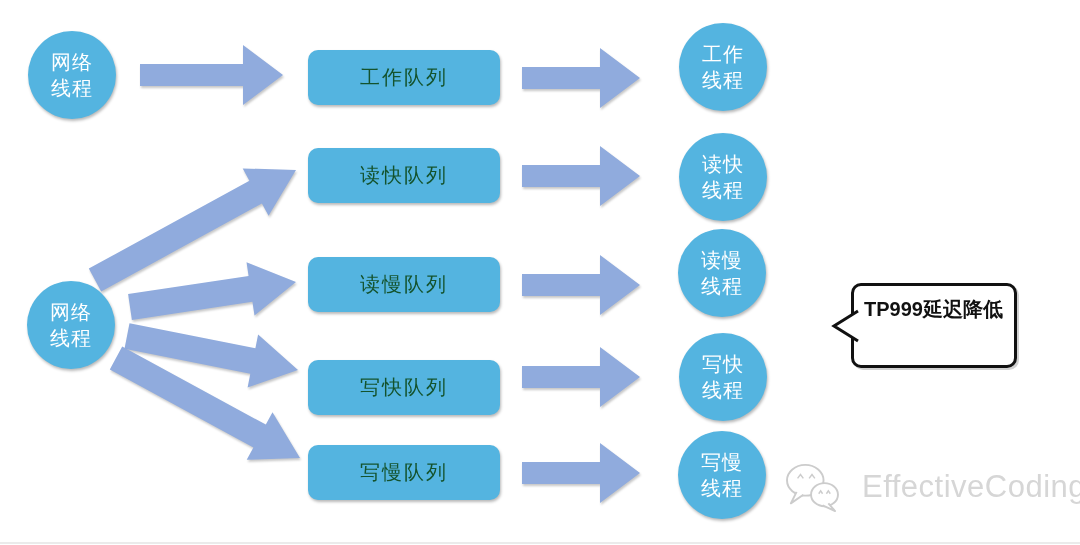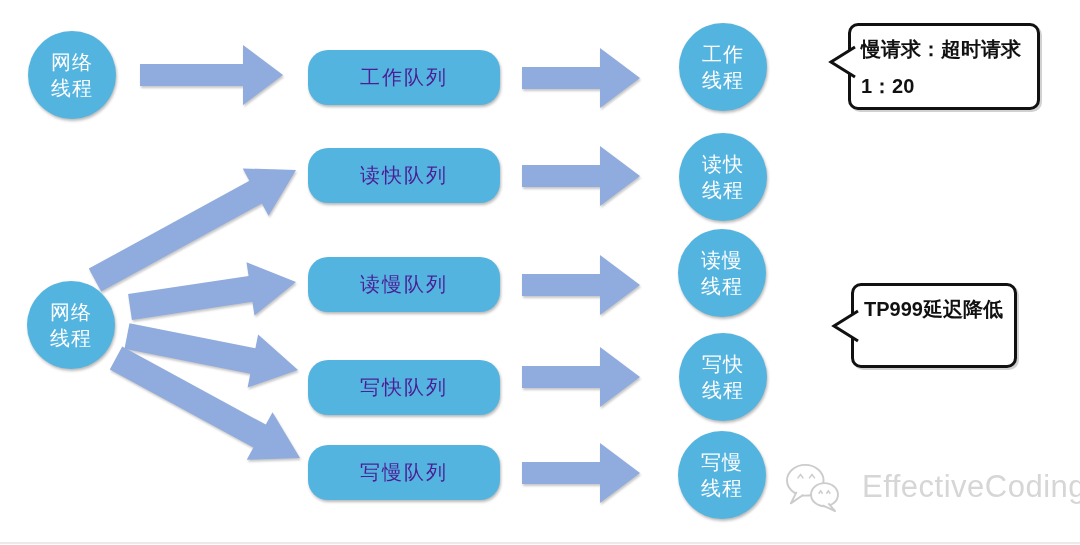--- a/index.html
+++ b/index.html
@@ -9,22 +9,22 @@
   }
   #arrow-layer{position:absolute;left:0;top:0;width:1080px;height:545px;}
   .arrow{filter:drop-shadow(1px 2px 1px rgba(0,0,0,.22));}
   .circle{
     position:absolute;width:88px;height:88px;border-radius:50%;
     color:#fff;display:flex;align-items:center;justify-content:center;
     text-align:center;font-size:20px;line-height:1.3;letter-spacing:1px;
     white-space:pre-line;box-shadow:1px 2px 3px rgba(0,0,0,.28);
   }
   .queue{
-    position:absolute;left:308px;width:192px;height:55px;border-radius:20px;
-    color:#4c1d95;display:flex;align-items:center;justify-content:center;
+    position:absolute;left:308px;width:192px;height:55px;border-radius:10px;
+    color:#14532d;display:flex;align-items:center;justify-content:center;
     font-size:20px;letter-spacing:2px;box-shadow:1px 2px 3px rgba(0,0,0,.28);
   }
   .callout{
     position:absolute;background:#fff;border:3px solid #111;border-radius:10px;
     box-sizing:border-box;padding:5px 10px;font-size:20px;font-weight:700;color:#111;
     line-height:37px;box-shadow:2px 2px 0 rgba(0,0,0,.18);
   }
   .callout .tail{position:absolute;left:-24px;width:28px;height:34px;overflow:visible;}
   .watermark{
     position:absolute;left:784px;top:462px;display:flex;align-items:center;gap:22px;
@@ -77,28 +77,20 @@
 线程</div>
   <div class="circle" id="w1" style="background: rgb(84, 180, 224);">读快
 线程</div>
   <div class="circle" id="w2" style="background: rgb(84, 180, 224);">读慢
 线程</div>
   <div class="circle" id="w3" style="background: rgb(84, 180, 224);">写快
 线程</div>
   <div class="circle" id="w4" style="background: rgb(84, 180, 224);">写慢
 线程</div>
 
-  <div class="callout" id="callout-0" style="border-color: rgb(17, 17, 17);">
-    <svg class="tail" viewBox="0 0 28 34">
-      <polygon points="28,2 4,17 28,32" fill="#ffffff"></polygon>
-      <polyline points="28,2 4,17 28,32" fill="none" stroke="#111" stroke-width="3"></polyline>
-    </svg>
-    <div>慢请求：超时请求</div>
-    <div>1：20</div>
-  </div>
 
   <div class="callout" id="callout-1" style="border-color: rgb(17, 17, 17);">
     <svg class="tail" viewBox="0 0 28 34">
       <polygon points="28,2 4,17 28,32" fill="#ffffff"></polygon>
       <polyline points="28,2 4,17 28,32" fill="none" stroke="#111" stroke-width="3"></polyline>
     </svg>
     <div>TP999延迟降低</div>
   </div>
 
   <div class="watermark">

